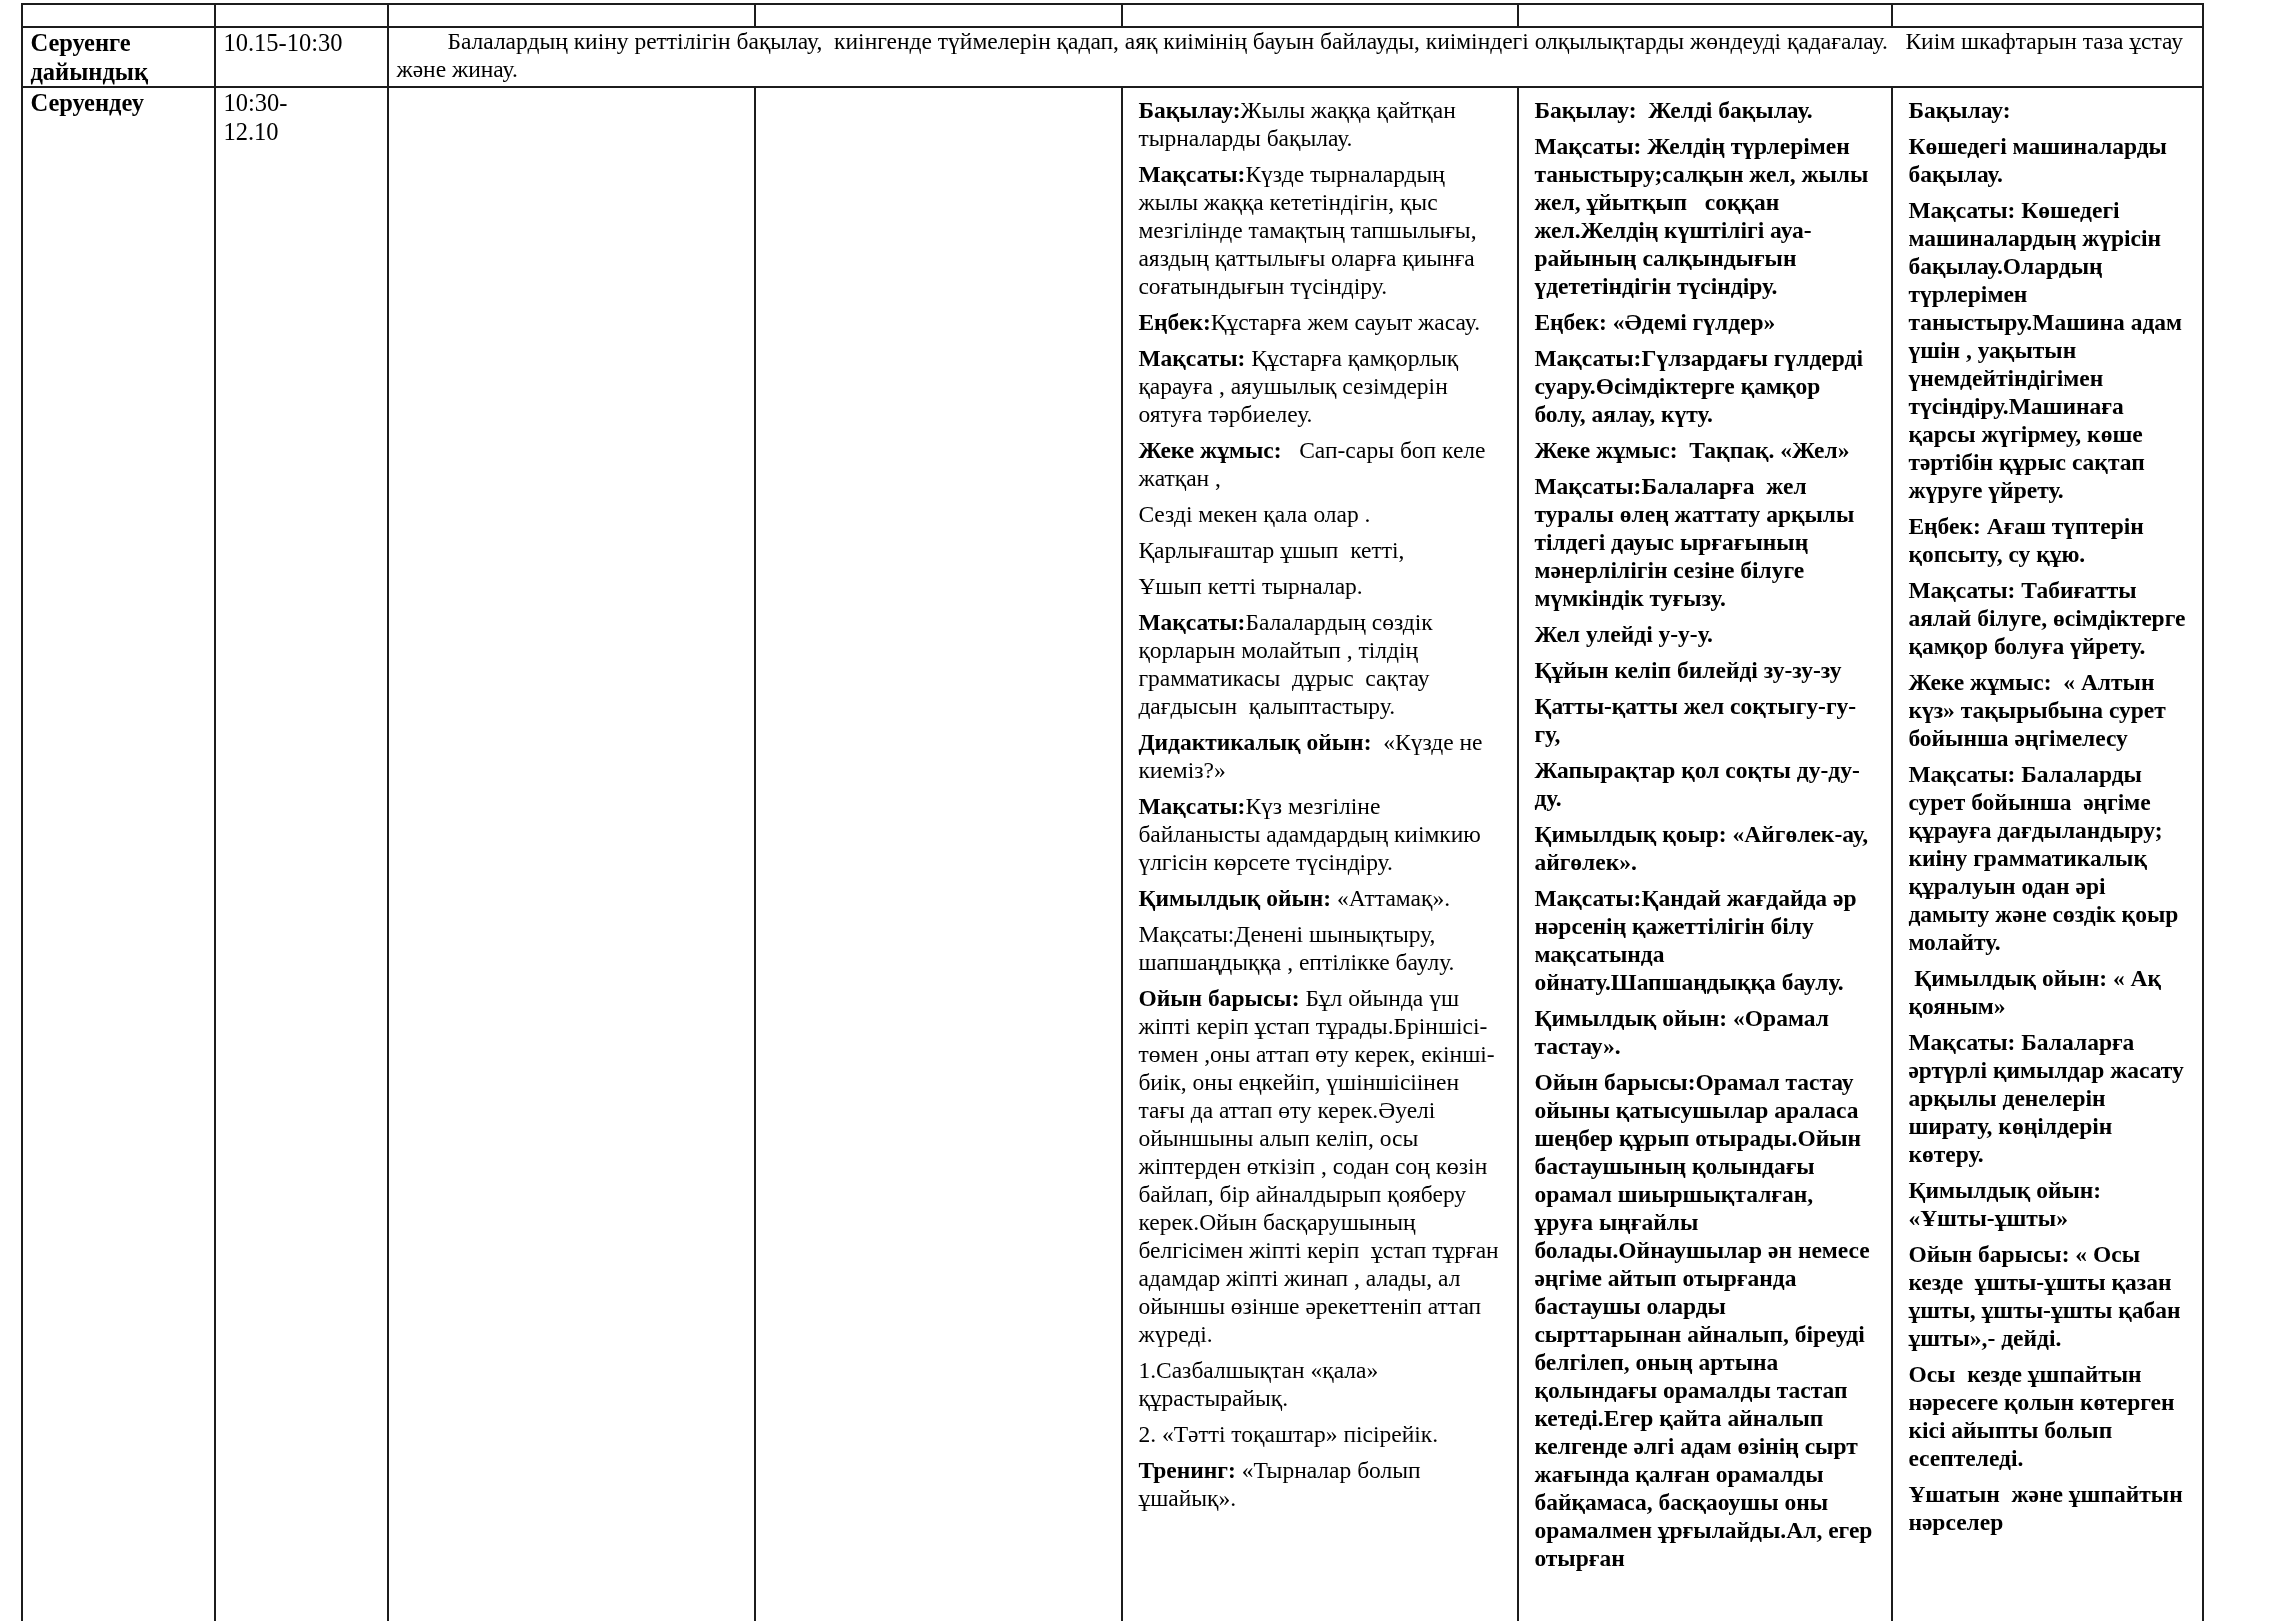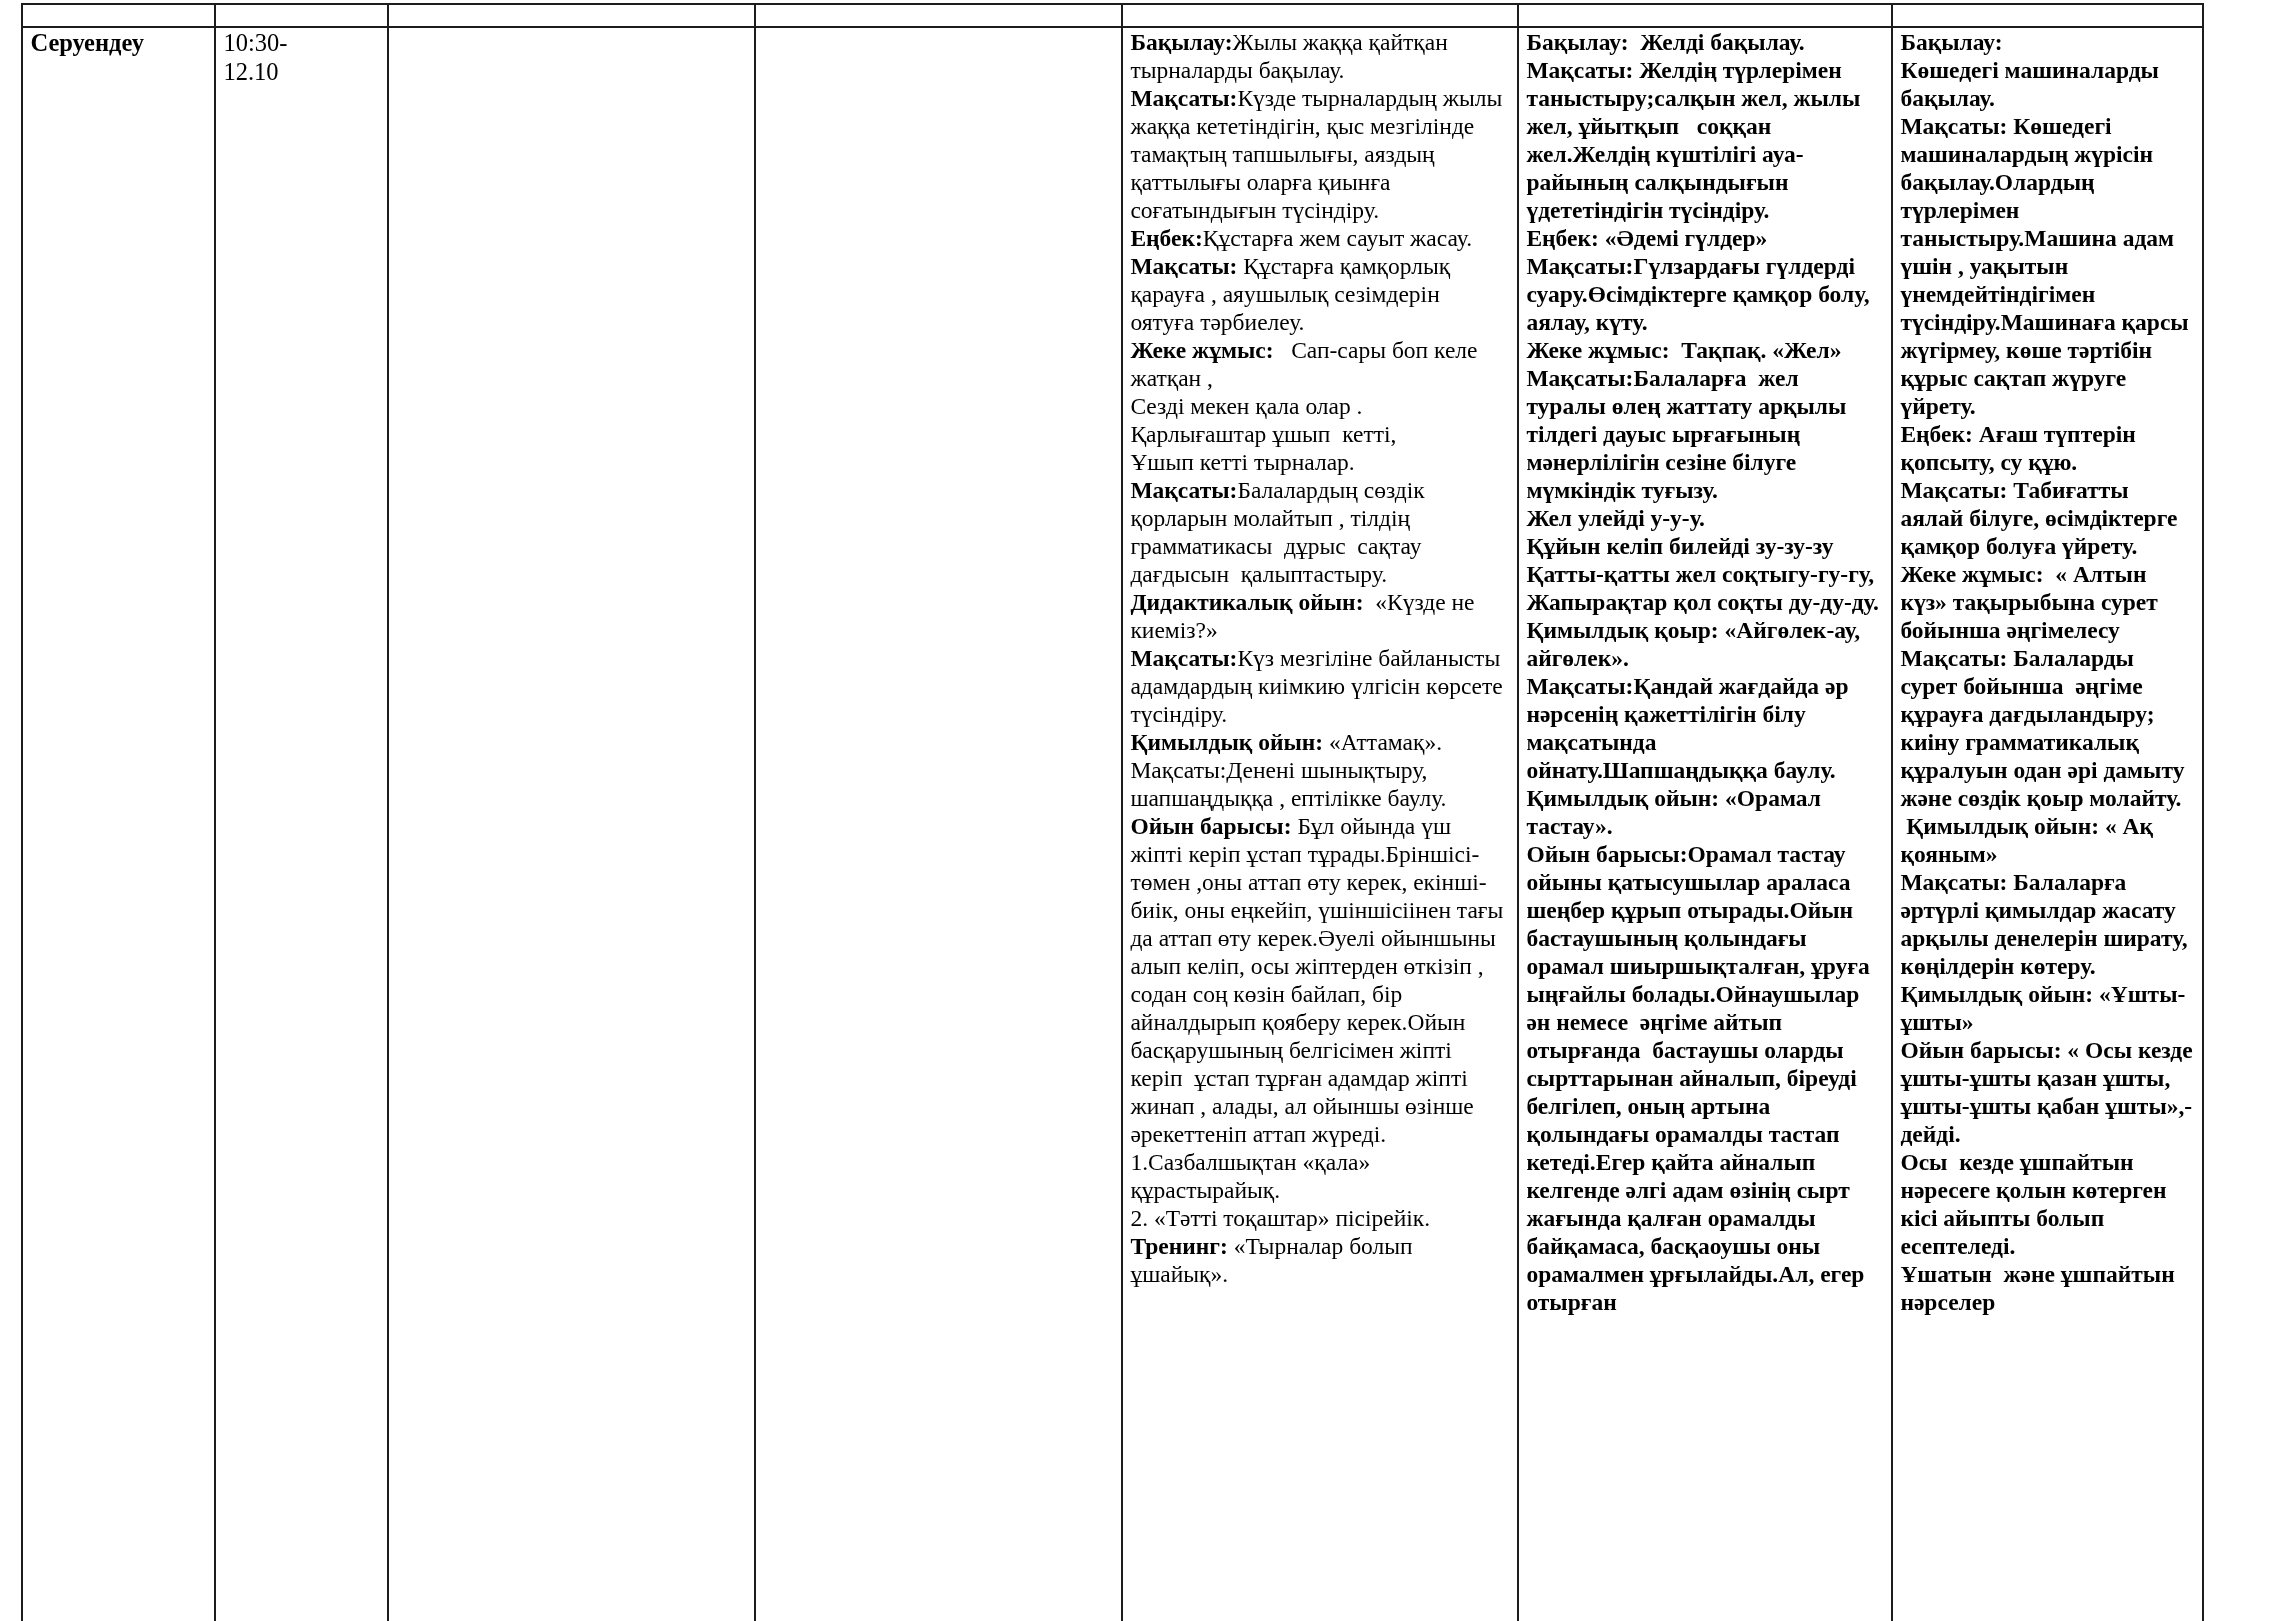--- a/index.html
+++ b/index.html
@@ -23,21 +23,21 @@
   tr.prep-row { height:58px; }
   tr.walk-row { height:1603px; }
 
   .cell-label { font-weight:bold; font-size:24.5px; line-height:29px; padding-top:2.9px; }
   .cell-time  { font-size:24.5px; line-height:29px; white-space:pre-line; padding-top:2.9px; }
   .cell-note  {
     font-size:23.5px; line-height:27.4px; white-space:pre-wrap;
     text-indent:51px; padding-top:1px;
   }
   .cell-activity { font-size:23.5px; line-height:28px; padding-top:15.7px; }
-  .cell-activity p { margin:0; white-space:pre-wrap; }
+  .cell-activity p { margin:8px; white-space:pre-wrap; }
   .cell-activity p b { font-weight:bold; }
   .bold-col p { font-weight:bold; }
   .cell-cars { padding-top:44px; }
 </style>
 </head>
 <body>
 
 <div class="page">
   <table class="plan">
     <colgroup>
@@ -51,20 +51,25 @@
     </colgroup>
     <tbody>
         <tr class="header-row">
       <td></td>
       <td></td>
       <td></td>
       <td></td>
       <td></td>
       <td></td>
       <td></td>
+    </tr>
+    <tr class="prep-row">
+      <td class="cell-label">Серуенге дайындық</td>
+      <td class="cell-time">10.15-10:30</td>
+      <td class="cell-note" colspan="5">Балалардың киіну реттілігін бақылау,  киінгенде түймелерін қадап, аяқ киімінің бауын байлауды, киіміндегі олқылықтарды жөндеуді қадағалау.   Киім шкафтарын таза ұстау және жинау.</td>
     </tr>
     <tr class="walk-row">
       <td class="cell-label">Серуендеу</td>
       <td class="cell-time">10:30-
 12.10</td>
       <td></td>
       <td></td>
       <td class="cell-activity">
             <p><b>Бақылау:</b>Жылы жаққа қайтқан тырналарды бақылау.</p>
             <p><b>Мақсаты:</b>Күзде тырналардың жылы жаққа кететіндігін, қыс мезгілінде тамақтың тапшылығы, аяздың қаттылығы оларға қиынға соғатындығын түсіндіру.</p>

